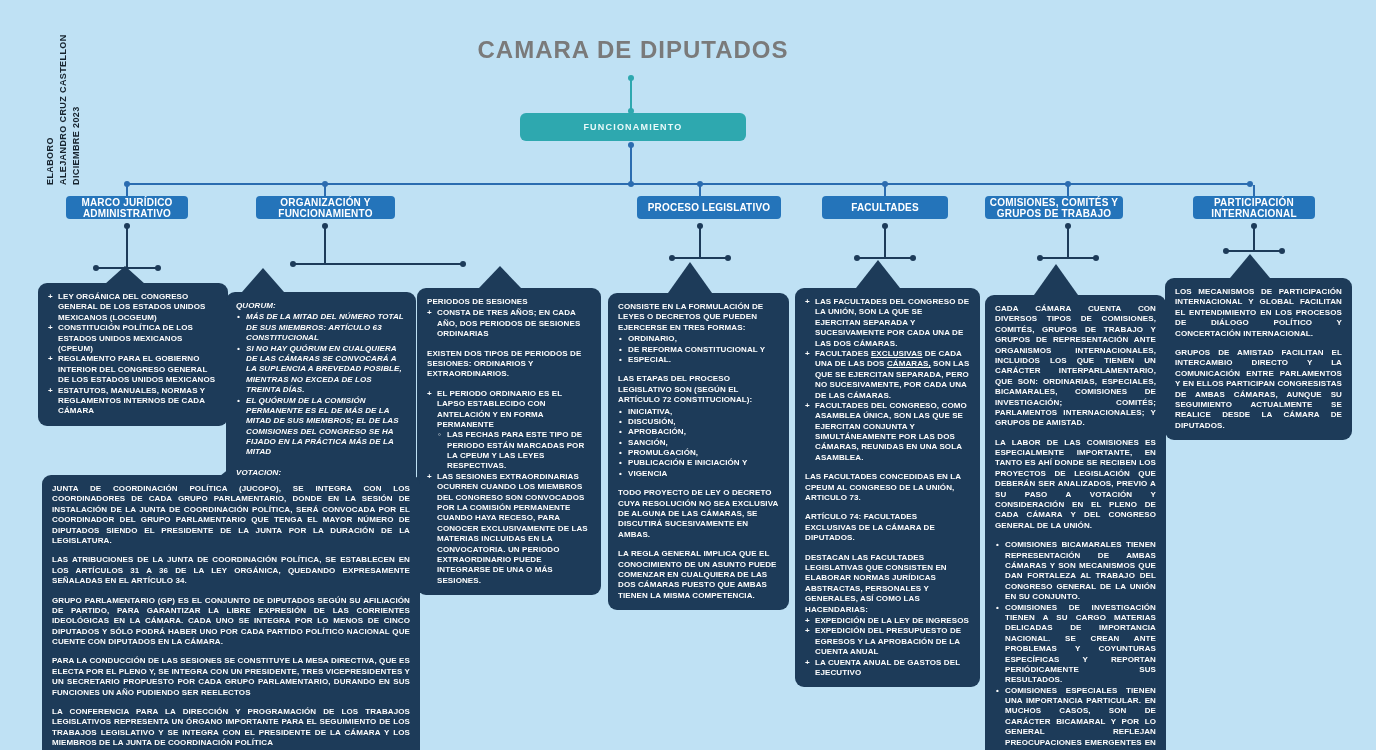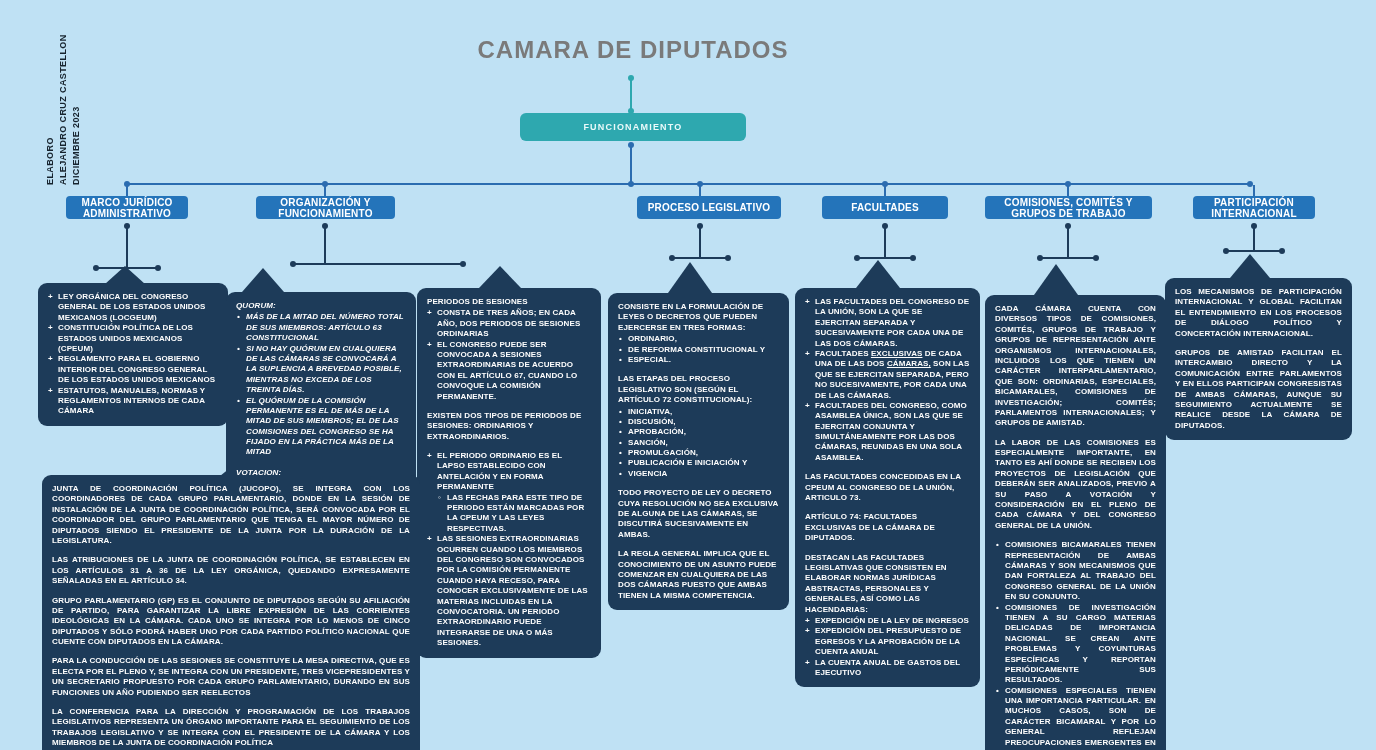--- a/index.html
+++ b/index.html
@@ -95,21 +95,21 @@
   <div class="ln" style="left:324px;top:185px;width:2px;height:11px;"></div>
   <div class="ln" style="left:699px;top:185px;width:2px;height:11px;"></div>
   <div class="ln" style="left:884px;top:185px;width:2px;height:11px;"></div>
   <div class="ln" style="left:1067px;top:185px;width:2px;height:11px;"></div>
   <div class="ln" style="left:1253px;top:185px;width:2px;height:11px;"></div>
 
   <div class="hdr" style="left:66px;width:122px;">MARCO JURÍDICO ADMINISTRATIVO</div>
   <div class="hdr" style="left:256px;width:139px;">ORGANIZACIÓN Y FUNCIONAMIENTO</div>
   <div class="hdr" style="left:637px;width:144px;">PROCESO LEGISLATIVO</div>
   <div class="hdr" style="left:822px;width:126px;">FACULTADES</div>
-  <div class="hdr" style="left:985px;width:167px;">COMISIONES, COMITÉS Y GRUPOS DE TRABAJO</div>
+  <div class="hdr" style="left:985px;width:138px;">COMISIONES, COMITÉS Y GRUPOS DE TRABAJO</div>
   <div class="hdr" style="left:1193px;width:122px;">PARTICIPACIÓN INTERNACIONAL</div>
 
   <div class="dot navy" style="left:124px;top:223px;"></div>
   <div class="ln navy" style="left:126px;top:224px;width:2px;height:44px;"></div>
   <div class="ln navy" style="left:96px;top:267px;width:62px;height:2px;"></div>
   <div class="dot navy" style="left:93px;top:265px;"></div>
   <div class="dot navy" style="left:155px;top:265px;"></div>
   <div class="tri" style="left:105px;top:266px;border-width:0 20px 18px 20px;"></div>
 
   <div class="dot navy" style="left:322px;top:223px;"></div>
@@ -169,21 +169,20 @@
     <div class="bx-title mt">VOTACION:</div>
     <ul class="dots">
       <li>SE CONSIDERAN DOS CLASES DE MAYORÍAS: LA ABSOLUTA Y RELATIVA</li>
     </ul>
   </div>
 
   <div class="nbox" style="left:417px;top:288px;width:184px;min-height:256px;">
     <div class="bx-title">PERIODOS DE SESIONES</div>
     <ul class="plus">
       <li>CONSTA DE TRES AÑOS; EN CADA AÑO, DOS PERIODOS DE SESIONES ORDINARIAS</li>
-      <li>EL CONGRESO PUEDE SER CONVOCADA A SESIONES EXTRAORDINARIAS DE ACUERDO CON EL ARTÍCULO 67, CUANDO LO CONVOQUE LA COMISIÓN PERMANENTE.</li>
     </ul>
     <p style="margin-top:9px;">EXISTEN DOS TIPOS DE PERIODOS DE SESIONES: ORDINARIOS Y EXTRAORDINARIOS.</p>
     <ul class="plus">
       <li>EL PERIODO ORDINARIO ES EL LAPSO ESTABLECIDO CON ANTELACIÓN Y EN FORMA PERMANENTE</li>
       <li class="lvl2">LAS FECHAS PARA ESTE TIPO DE PERIODO ESTÁN MARCADAS POR LA CPEUM Y LAS LEYES RESPECTIVAS.</li>
       <li>LAS SESIONES EXTRAORDINARIAS OCURREN CUANDO LOS MIEMBROS DEL CONGRESO SON CONVOCADOS POR LA COMISIÓN PERMANENTE CUANDO HAYA RECESO, PARA CONOCER EXCLUSIVAMENTE DE LAS MATERIAS INCLUIDAS EN LA CONVOCATORIA. UN PERIODO EXTRAORDINARIO PUEDE INTEGRARSE DE UNA O MÁS SESIONES.</li>
     </ul>
   </div>
 
   <div class="nbox just" style="left:42px;top:475px;width:378px;min-height:270px;">

